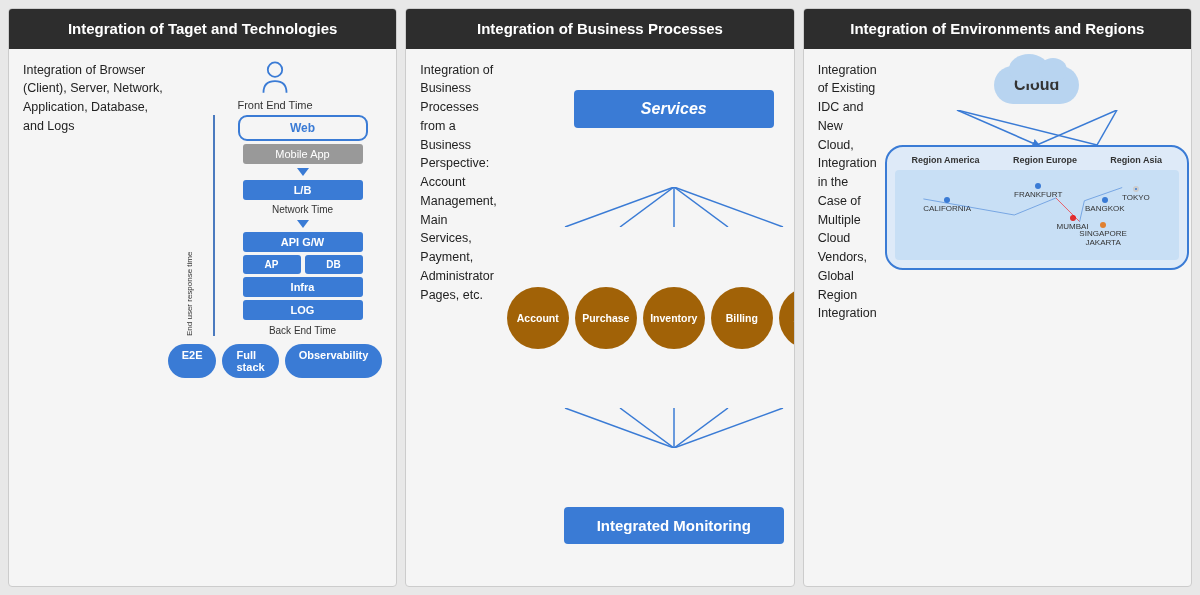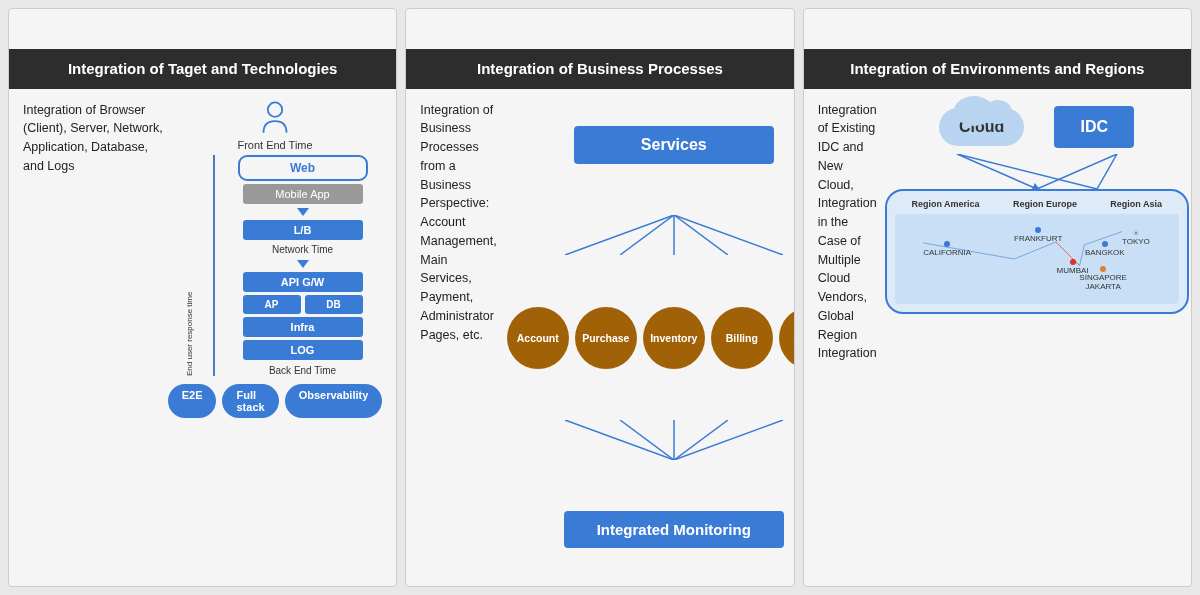--- a/index.html
+++ b/index.html
@@ -23,21 +23,20 @@
       overflow: hidden;
     }
     .panel-header {
       background: #2d2d2d;
       color: white;
       text-align: center;
       font-weight: bold;
       font-size: 15px;
       padding: 10px 12px;
       line-height: 1.3;
-      margin-top: 40px;
     }
     .panel-body {
       padding: 12px 14px;
       flex: 1;
       display: flex;
       flex-direction: row;
     }
     .panel-desc {
       font-size: 12.5px;
       color: #222;
@@ -187,20 +186,21 @@
     }
     .services-box {
       background: #3a7bd5;
       color: white;
       font-weight: bold;
       font-size: 16px;
       text-align: center;
       padding: 10px 0;
       width: 200px;
       border-radius: 4px;
+      font-style: italic;
     }
     .circles-row {
       display: flex;
       gap: 6px;
       justify-content: center;
       position: relative;
     }
     .circle-node {
       width: 62px;
       height: 62px;
@@ -418,21 +418,20 @@
   <div class="panel-header">
     <span>Integration of Environments and Regions</span>
   </div>
   <div class="panel-body">
     <div class="panel-desc">Integration of Existing IDC and New Cloud, Integration in the Case of Multiple Cloud Vendors, Global Region Integration</div>
     <div class="panel3-diagram">
       <div class="clouds-row">
         <div class="cloud-shape">
           <span>Cloud</span>
         </div>
-        <div class="idc-box">IDC</div>
       </div>
 
       <svg width="320" height="35" viewBox="0 0 320 35">
         <line x1="80" y1="0" x2="160" y2="35" stroke="#3a7bd5" stroke-width="1.5" marker-end="url(#arrow)"></line>
         <line x1="80" y1="0" x2="220" y2="35" stroke="#3a7bd5" stroke-width="1.5"></line>
         <line x1="240" y1="0" x2="160" y2="35" stroke="#3a7bd5" stroke-width="1.5"></line>
         <line x1="240" y1="0" x2="220" y2="35" stroke="#3a7bd5" stroke-width="1.5"></line>
         <defs>
           <marker id="arrow" markerWidth="6" markerHeight="6" refX="3" refY="3" orient="auto">
             <path d="M0,0 L0,6 L6,3 z" fill="#3a7bd5"></path>

